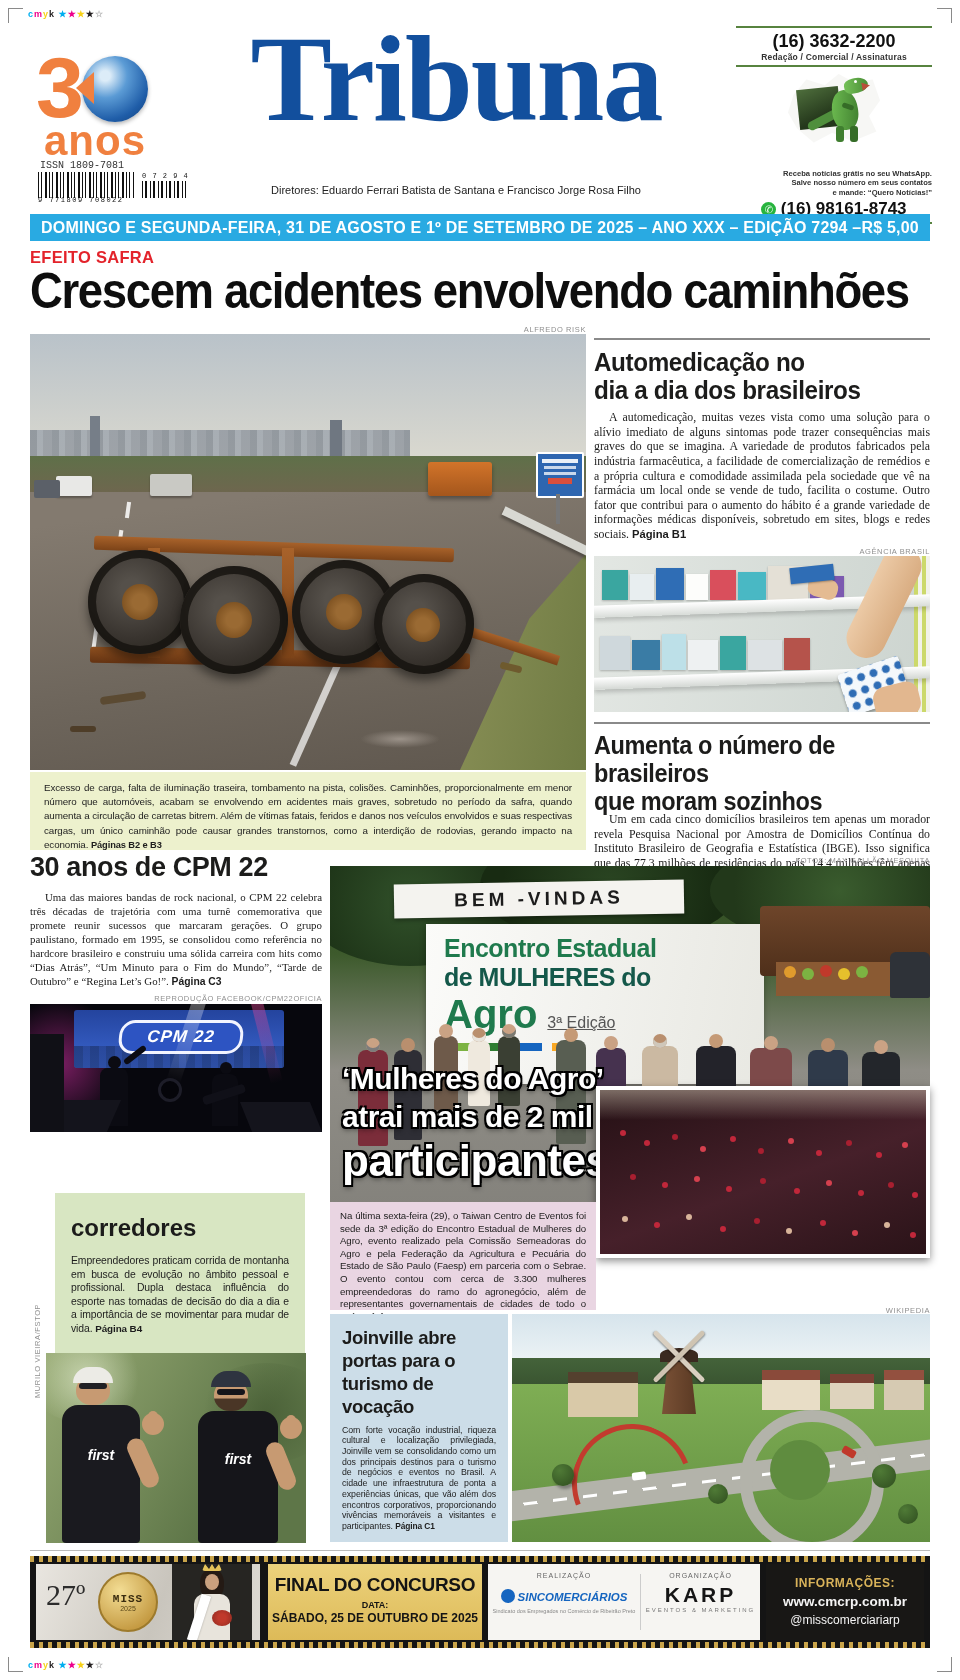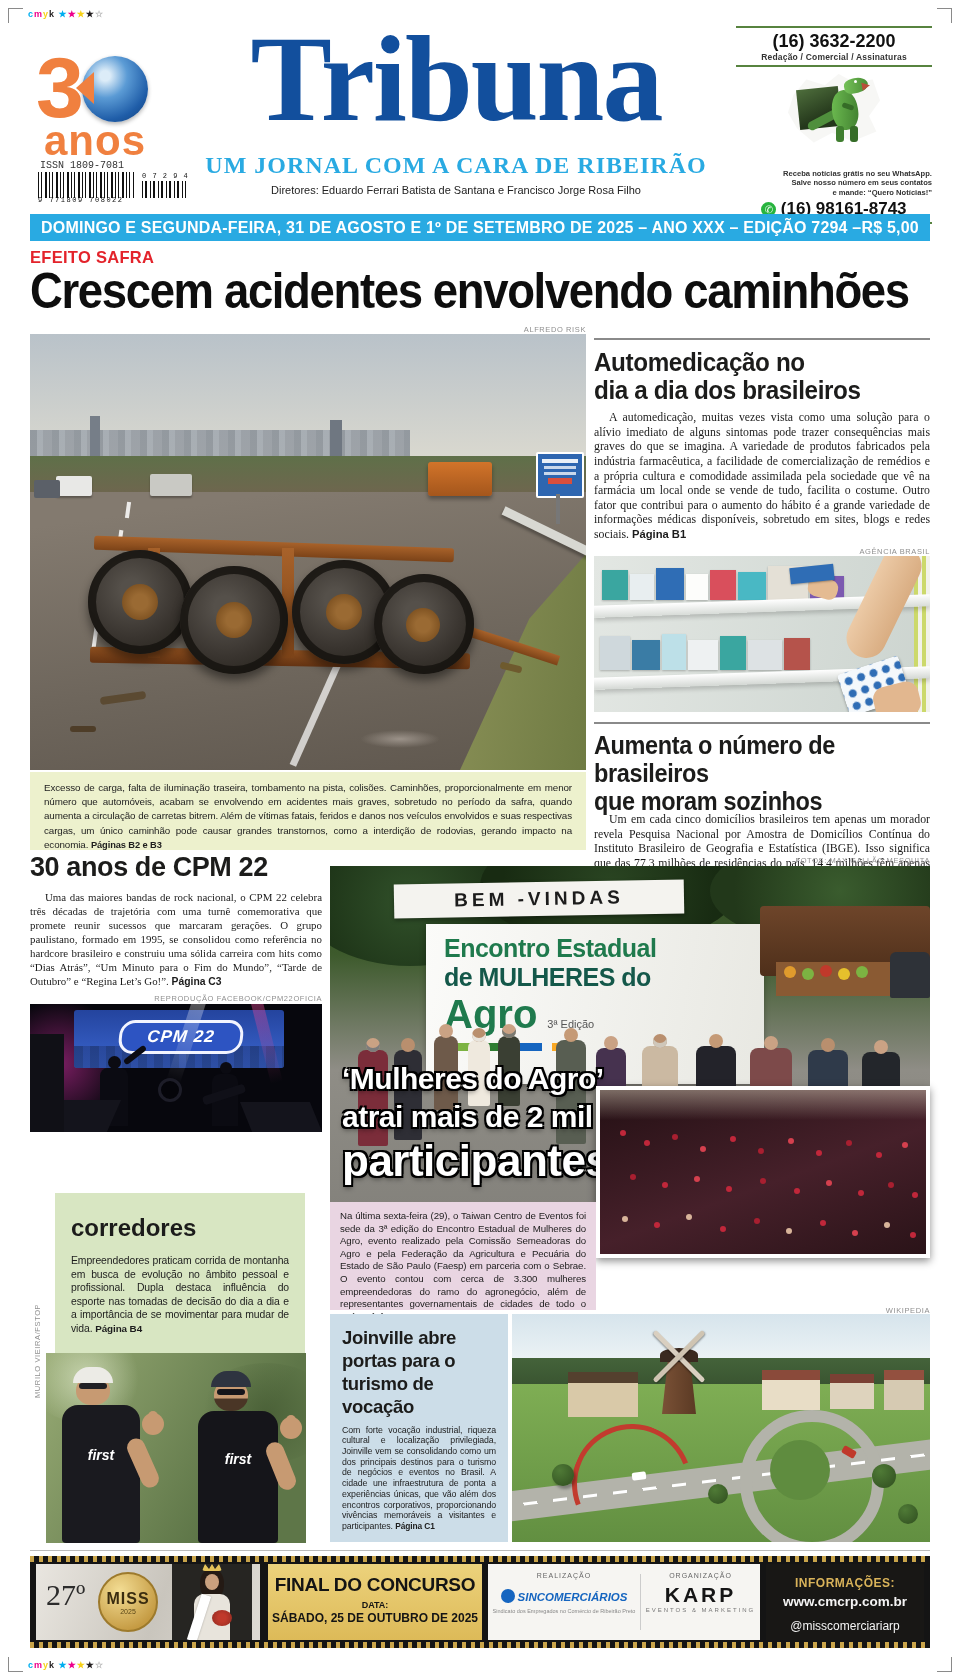--- a/index.html
+++ b/index.html
@@ -92,21 +92,20 @@
 
   <div class="abs" style="left:40px;top:160px;font:10px 'Liberation Mono',monospace;color:#333;">ISSN 1809-7081</div>
   <div class="abs" style="left:38px;top:172px;width:160px;height:36px;">
     <div class="abs" style="left:0;top:0;width:96px;height:26px;background:repeating-linear-gradient(90deg,#111 0 1.5px,#fff 1.5px 3px,#111 3px 4.5px,#fff 4.5px 7.5px,#111 7.5px 9px,#fff 9px 11px);"></div>
     <div class="abs" style="left:0;top:24px;font:7px 'Liberation Mono',monospace;letter-spacing:1.5px;color:#111;">9 771809 708022</div>
     <div class="abs" style="left:104px;top:0;font:7px 'Liberation Mono',monospace;letter-spacing:1px;color:#111;">0 7 2 9 4 &gt;</div>
     <div class="abs" style="left:104px;top:9px;width:44px;height:17px;background:repeating-linear-gradient(90deg,#111 0 1.5px,#fff 1.5px 3.5px,#111 3.5px 5px,#fff 5px 8px);"></div>
   </div>
 
   <div class="abs masthead-title" style="left:180px;top:18px;width:552px;">Tribuna</div>
-  <div class="abs tagline" style="left:180px;top:152px;width:552px;">UM JORNAL COM A CARA DE RIBEIRÃO</div>
   <div class="abs directors" style="left:180px;top:184px;width:552px;">Diretores: Eduardo Ferrari Batista de Santana e Francisco Jorge Rosa Filho</div>
 
   <div class="abs" style="left:736px;top:26px;width:196px;height:184px;">
     <div class="greenrule"></div>
     <div class="c-phone" style="margin-top:3px;">(16) 3632-2200</div>
     <div class="c-cap">Redação / Comercial / Assinaturas</div>
     <div class="greenrule" style="margin-top:3px;"></div>
 
     <div class="abs" style="left:48px;top:44px;width:100px;height:78px;">
       <div class="abs" style="left:4px;top:4px;width:92px;height:70px;background:#f7f7f5;filter:drop-shadow(0 1px 2px rgba(0,0,0,.35));
@@ -277,21 +276,21 @@
     <div class="treeblob" style="left:380px;top:-30px;width:260px;height:110px;background:radial-gradient(circle,#3a5c2e,#22381a 75%);"></div>
 
     <div class="abs" style="left:64px;top:16px;width:290px;height:34px;background:#f4f3ef;transform:rotate(-1deg);box-shadow:0 2px 4px rgba(0,0,0,.35);
          display:flex;align-items:center;justify-content:center;font-weight:bold;font-size:19px;letter-spacing:4px;color:#1c1c1c;">BEM -VINDAS</div>
 
     <div class="abs" style="left:96px;top:58px;width:320px;height:150px;background:linear-gradient(100deg,#fbfbf9,#e8e8e2);box-shadow:0 3px 6px rgba(0,0,0,.3);padding:10px 0 0 18px;">
       <div style="font-weight:bold;font-size:25px;color:#1f7a4d;letter-spacing:-.5px;">Encontro Estadual</div>
       <div style="font-weight:bold;font-size:25px;color:#14584a;letter-spacing:-.5px;">de MULHERES do</div>
       <div style="display:flex;align-items:baseline;gap:10px;">
         <span style="font-weight:bold;font-size:40px;color:#1f7a4d;">Agro</span>
-        <span style="font-size:11px;color:#555;">3ª Edição</span>
+        <span style="font-size:16px;color:#555;text-decoration:underline;">3ª Edição</span>
       </div>
       <div style="display:flex;gap:10px;margin-top:6px;">
         <span style="width:26px;height:8px;background:#7cb342;"></span>
         <span style="width:26px;height:8px;background:#2e7d32;"></span>
         <span style="width:26px;height:8px;background:#1565c0;"></span>
         <span style="width:26px;height:8px;background:#f9a825;"></span>
       </div>
     </div>
 
     <div class="abs" style="left:430px;top:40px;width:170px;height:70px;background:linear-gradient(#6e452a,#4e2f1a);border-radius:4px;"></div>
@@ -431,21 +430,21 @@
   <div class="abs" style="left:30px;top:1550px;width:900px;border-top:1px solid #bbb;"></div>
 
   <div class="abs" style="left:30px;top:1556px;width:900px;height:92px;background:#141414;">
     <div class="abs gold-dots" style="left:0;top:0;width:900px;height:6px;"></div>
     <div class="abs gold-dots" style="left:0;bottom:0;width:900px;height:6px;"></div>
 
     <div class="abs" style="left:6px;top:8px;width:224px;height:76px;background:linear-gradient(110deg,#e9e6e0,#c9c5bd 55%,#dedbd4);">
       <span class="abs" style="left:10px;top:14px;font-family:'Liberation Serif',serif;font-size:30px;color:#2c2c2c;">27º</span>
       <span class="abs" style="left:62px;top:8px;width:56px;height:56px;border-radius:50%;background:radial-gradient(circle at 35% 30%,#f3dd94,#c59b43 75%);border:2px solid #9d7a2c;
             display:flex;flex-direction:column;align-items:center;justify-content:center;">
-        <b style="font-family:Liberation Sans, sans-serif;font-size:16px;color:#3a2c10;letter-spacing:1px;">MISS</b>
+        <b style="font-family:Liberation Mono, monospace;font-size:11px;color:#3a2c10;letter-spacing:1px;">MISS</b>
         <span style="font-size:7px;color:#5a4718;">2025</span>
       </span>
 
       <div class="abs" style="left:136px;top:0;width:80px;height:76px;background:#262522;overflow:hidden;">
         <div class="abs" style="left:28px;top:4px;width:24px;height:30px;border-radius:50% 50% 40% 40%;background:#241a14;"></div>
         <div class="abs" style="left:33px;top:10px;width:14px;height:16px;border-radius:50%;background:#caa07e;"></div>
         <div class="abs" style="left:30px;top:0px;width:20px;height:7px;border-radius:3px;background:#e5c35a;clip-path:polygon(0 100%,15% 0,35% 70%,50% 0,65% 70%,85% 0,100% 100%);"></div>
         <div class="abs" style="left:22px;top:30px;width:36px;height:46px;border-radius:10px 10px 0 0;background:#e8e4dc;"></div>
         <div class="abs" style="left:22px;top:30px;width:10px;height:48px;background:#fff;transform:rotate(18deg);box-shadow:0 0 2px rgba(0,0,0,.3);"></div>
         <div class="abs" style="left:40px;top:46px;width:20px;height:16px;border-radius:50%;background:radial-gradient(circle,#c0392b 30%,#8e2a20);"></div>
@@ -470,17 +469,17 @@
       <div style="flex:1;text-align:center;">
         <div style="font-size:7px;color:#666;letter-spacing:1px;margin-top:8px;">ORGANIZAÇÃO</div>
         <div style="font-weight:bold;font-size:21px;letter-spacing:3px;color:#151515;margin-top:4px;">KARP</div>
         <div style="font-size:6px;color:#777;letter-spacing:2px;">EVENTOS &amp; MARKETING</div>
       </div>
     </div>
 
     <div class="abs" style="left:736px;top:8px;width:158px;height:76px;background:#181715;text-align:center;">
       <div class="info-gold" style="margin-top:12px;">INFORMAÇÕES:</div>
       <div class="info-white" style="font-size:13.5px;margin-top:4px;">www.cmcrp.com.br</div>
-      <div class="info-white" style="font-size:12px;margin-top:10px;font-weight:normal;">@misscomerciariarp</div>
+      <div class="info-white" style="font-size:12px;margin-top:4px;font-weight:normal;">@misscomerciariarp</div>
     </div>
   </div>
 
 </div>
 
 </body></html>

